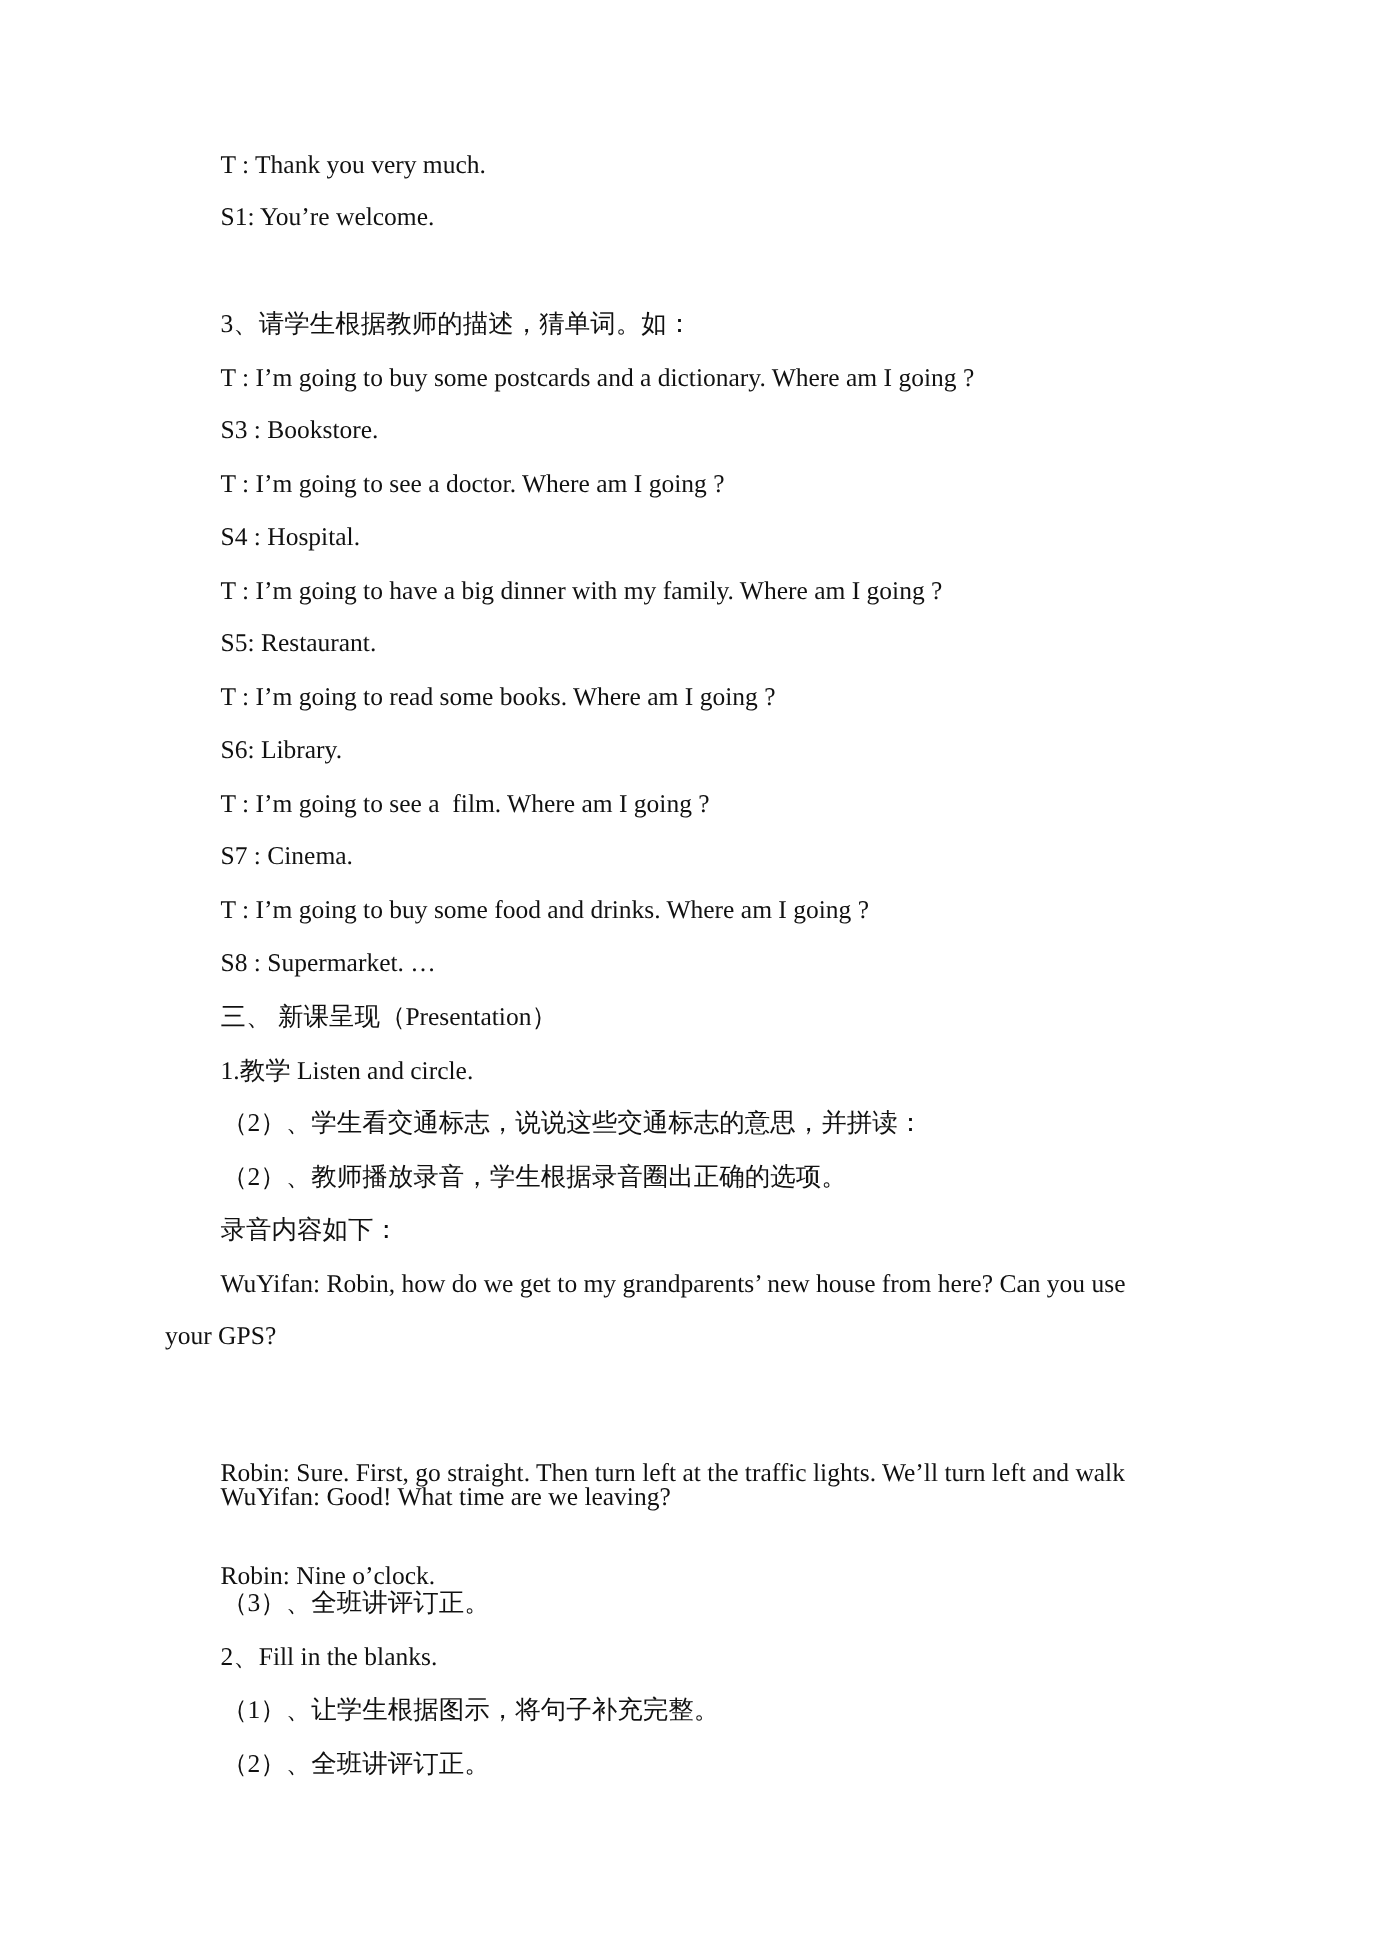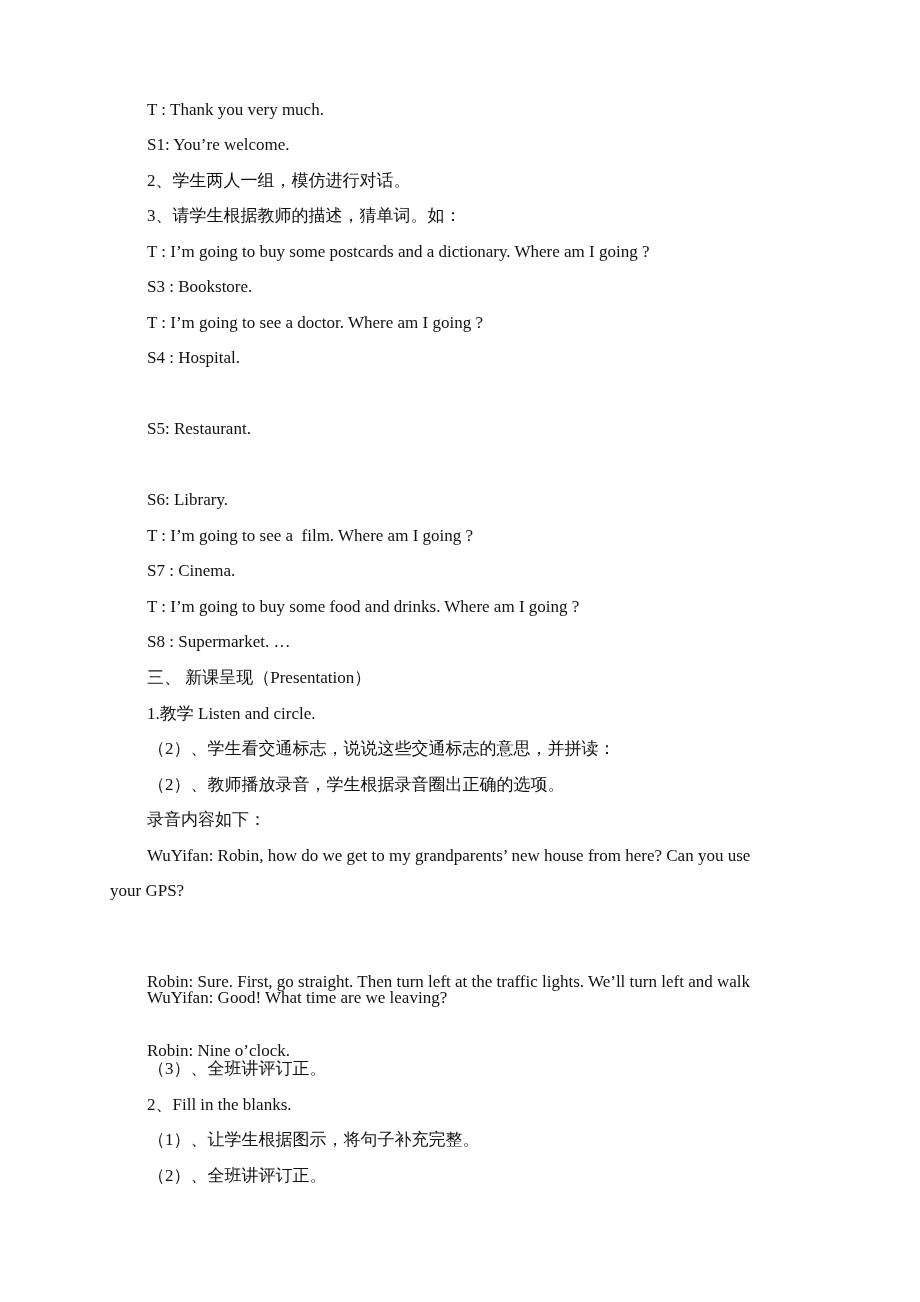--- a/index.html
+++ b/index.html
@@ -16,27 +16,28 @@
     }
     .line.flush { left: 110px; }
     .line.sub { left: 148px; }
   </style>
 </head>
 <body>
 
 <div class="page">
   <div class="line" style="top:100px">T : Thank you very much.</div>
   <div class="line" style="top:135px">S1: You’re welcome.</div>
-  <div class="line" style="top:171px">2、学生两人一组，模仿进行对话。</div>
   <div class="line" style="top:206px">3、请学生根据教师的描述，猜单词。如：</div>
   <div class="line" style="top:242px">T : I’m going to buy some postcards and a dictionary. Where am I going ?</div>
   <div class="line" style="top:277px">S3 : Bookstore.</div>
   <div class="line" style="top:313px">T : I’m going to see a doctor. Where am I going ?</div>
   <div class="line" style="top:348px">S4 : Hospital.</div>
+  <div class="line" style="top:384px">T : I’m going to have a big dinner with my family. Where am I going ?</div>
   <div class="line" style="top:419px">S5: Restaurant.</div>
+  <div class="line" style="top:455px">T : I’m going to read some books. Where am I going ?</div>
   <div class="line" style="top:490px">S6: Library.</div>
   <div class="line" style="top:526px">T : I’m going to see a  film. Where am I going ?</div>
   <div class="line" style="top:561px">S7 : Cinema.</div>
   <div class="line" style="top:597px">T : I’m going to buy some food and drinks. Where am I going ?</div>
   <div class="line" style="top:632px">S8 : Supermarket. …</div>
   <div class="line" style="top:668px">三、 新课呈现（Presentation）</div>
   <div class="line" style="top:704px">1.教学 Listen and circle.</div>
   <div class="line sub" style="top:739px">（2）、学生看交通标志，说说这些交通标志的意思，并拼读：</div>
   <div class="line sub" style="top:775px">（2）、教师播放录音，学生根据录音圈出正确的选项。</div>
   <div class="line" style="top:810px">录音内容如下：</div>

